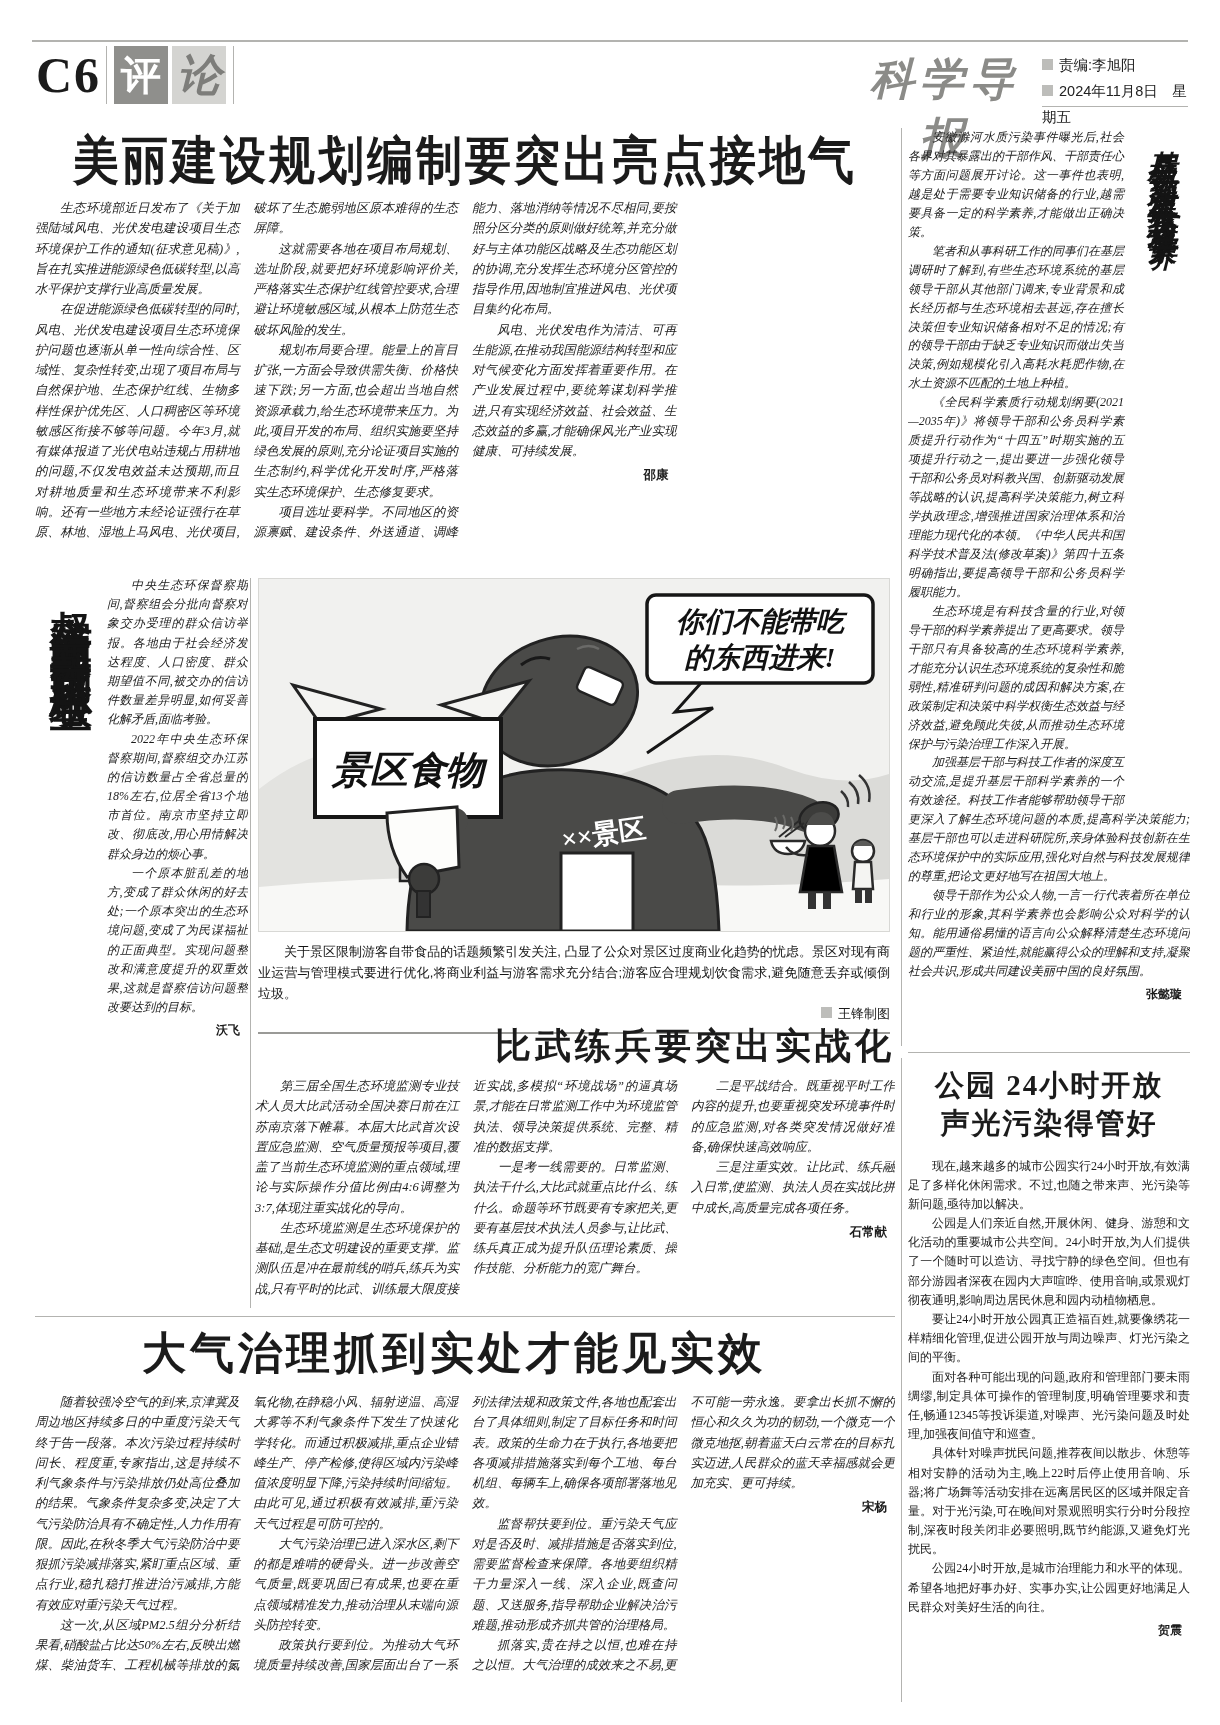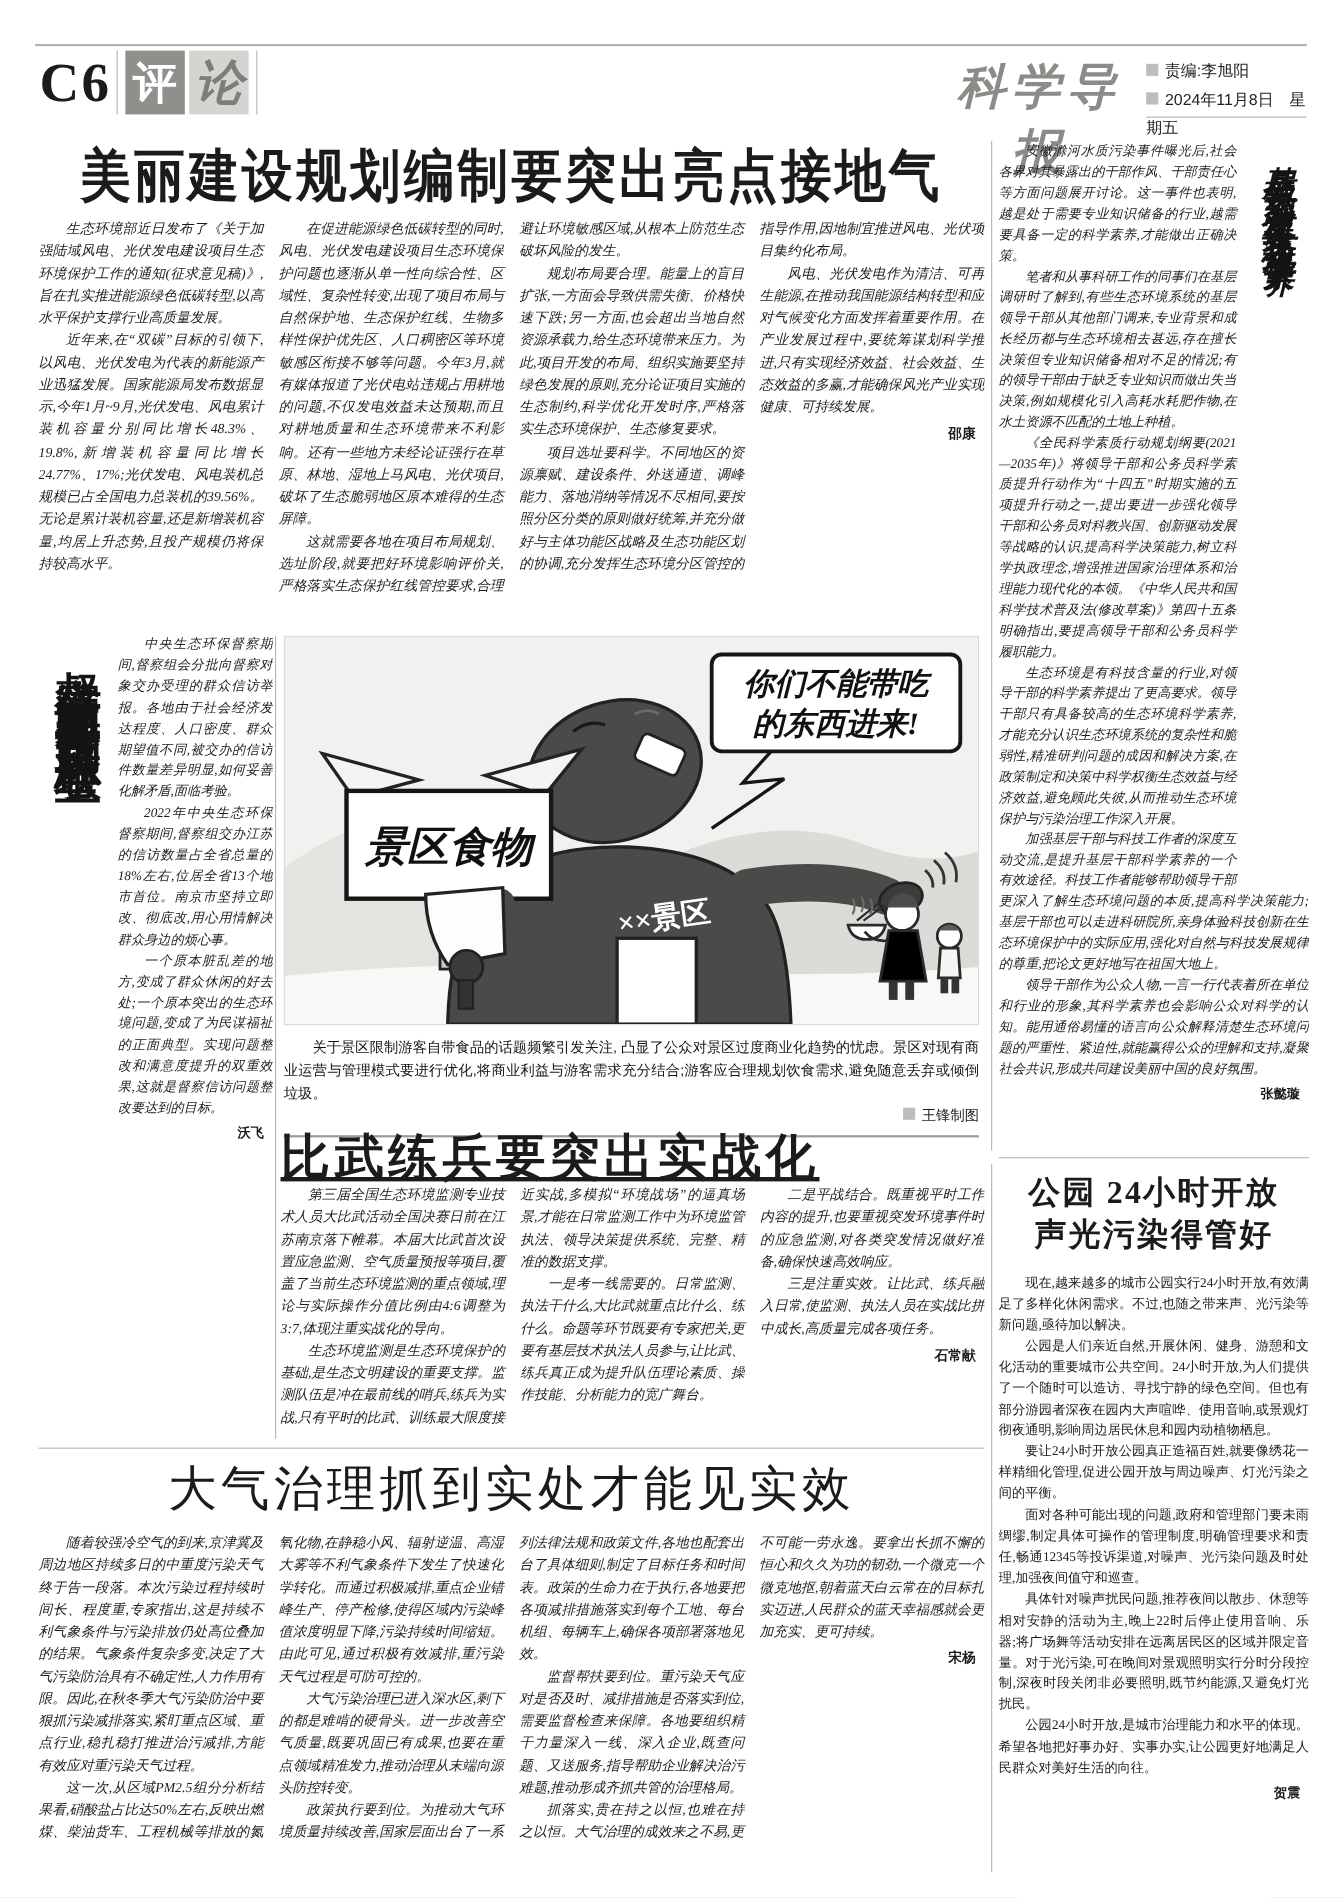--- a/index.html
+++ b/index.html
@@ -14,24 +14,24 @@
   .secbox.b2{left:172px;background:#d4d4d1;color:#7d7d7a;font-style:italic;font-weight:bold;font-size:44px;}
   .masthead{left:860px;top:50px;width:170px;text-align:center;font-style:italic;font-weight:bold;
             font-size:44px;color:#8b8b88;letter-spacing:6px;}
   .edinfo{left:1042px;top:52px;width:148px;font-family:"Liberation Sans",sans-serif;
           font-weight:normal;font-size:14.5px;line-height:1.8;color:#222;}
   .sq{display:inline-block;width:11px;height:11px;background:#bdbdba;margin-right:6px;}
   
   .h-main{left:35px;top:126px;width:860px;text-align:center;
           font-family:"Liberation Sans",sans-serif;font-weight:900;font-size:46px;
           letter-spacing:3px;transform:scaleY(1.12);transform-origin:top;}
-  .h-biwu{left:255px;top:1022px;width:640px;text-align:left;
-          font-family:"Liberation Sans",sans-serif;font-weight:900;font-size:45px;letter-spacing:4px;text-decoration:underline;}
-  .h-daqi{left:35px;top:1324px;width:860px;text-align:center;
-          font-family:"Liberation Sans",sans-serif;font-weight:400;font-size:44px;letter-spacing:4px;}
+  .h-biwu{left:255px;top:1022px;width:640px;text-align:right;
+          font-family:"Liberation Sans",sans-serif;font-weight:900;font-size:36px;letter-spacing:4px;}
+  .h-daqi{left:24px;top:1324px;width:860px;text-align:center;
+          font-family:"Liberation Sans",sans-serif;font-weight:700;font-size:44px;letter-spacing:4px;}
   .h-park{width:282px;text-align:center;font-family:"Liberation Serif",serif;
           font-weight:bold;font-size:29px;line-height:1.32;letter-spacing:2px;}
   .vhead{writing-mode:vertical-rl;text-orientation:upright;
          font-family:"Liberation Sans",sans-serif;font-weight:900;color:#141414;}
   
   .kai{font-style:italic;text-align:justify;}
   .para{margin:0;text-indent:2em;}
   .sig{margin:4px 8px 0 0;text-align:right;font-weight:bold;font-style:normal;
        font-family:"Liberation Sans",sans-serif;}
   .cols4{columns:4;column-gap:14px;column-fill:auto;overflow:hidden;}
@@ -70,21 +70,20 @@
   <div class="abs masthead">科学导报</div>
   <div class="abs edinfo">
     <div><span class="sq"></span><span>责编:李旭阳</span></div>
     <div><span class="sq"></span><span>2024年11月8日　星期五</span></div>
   </div>
   <div class="rule" style="left:1042px;top:106px;width:146px;height:1px"></div>
 
   <div class="abs h-main">美丽建设规划编制要突出亮点接地气</div>
   <div class="abs kai cols4" id="main-body">
     <p class="para">生态环境部近日发布了《关于加强陆域风电、光伏发电建设项目生态环境保护工作的通知(征求意见稿)》,旨在扎实推进能源绿色低碳转型,以高水平保护支撑行业高质量发展。</p>
-      <p class="para">近年来,在“双碳”目标的引领下,以风电、光伏发电为代表的新能源产业迅猛发展。国家能源局发布数据显示,今年1月~9月,光伏发电、风电累计装机容量分别同比增长48.3%、19.8%,新增装机容量同比增长24.77%、17%;光伏发电、风电装机总规模已占全国电力总装机的39.56%。无论是累计装机容量,还是新增装机容量,均居上升态势,且投产规模仍将保持较高水平。</p>
       <p class="para">在促进能源绿色低碳转型的同时,风电、光伏发电建设项目生态环境保护问题也逐渐从单一性向综合性、区域性、复杂性转变,出现了项目布局与自然保护地、生态保护红线、生物多样性保护优先区、人口稠密区等环境敏感区衔接不够等问题。今年3月,就有媒体报道了光伏电站违规占用耕地的问题,不仅发电效益未达预期,而且对耕地质量和生态环境带来不利影响。还有一些地方未经论证强行在草原、林地、湿地上马风电、光伏项目,破坏了生态脆弱地区原本难得的生态屏障。</p>
       <p class="para">这就需要各地在项目布局规划、选址阶段,就要把好环境影响评价关,严格落实生态保护红线管控要求,合理避让环境敏感区域,从根本上防范生态破坏风险的发生。</p>
       <p class="para">规划布局要合理。能量上的盲目扩张,一方面会导致供需失衡、价格快速下跌;另一方面,也会超出当地自然资源承载力,给生态环境带来压力。为此,项目开发的布局、组织实施要坚持绿色发展的原则,充分论证项目实施的生态制约,科学优化开发时序,严格落实生态环境保护、生态修复要求。</p>
       <p class="para">项目选址要科学。不同地区的资源禀赋、建设条件、外送通道、调峰能力、落地消纳等情况不尽相同,要按照分区分类的原则做好统筹,并充分做好与主体功能区战略及生态功能区划的协调,充分发挥生态环境分区管控的指导作用,因地制宜推进风电、光伏项目集约化布局。</p>
       <p class="para">风电、光伏发电作为清洁、可再生能源,在推动我国能源结构转型和应对气候变化方面发挥着重要作用。在产业发展过程中,要统筹谋划科学推进,只有实现经济效益、社会效益、生态效益的多赢,才能确保风光产业实现健康、可持续发展。</p>
       <p class="sig">邵康</p>
   </div>
 
   <div class="rule" style="left:901px;top:128px;width:1px;height:918px"></div>
   <div class="abs kai" id="jiceng">

